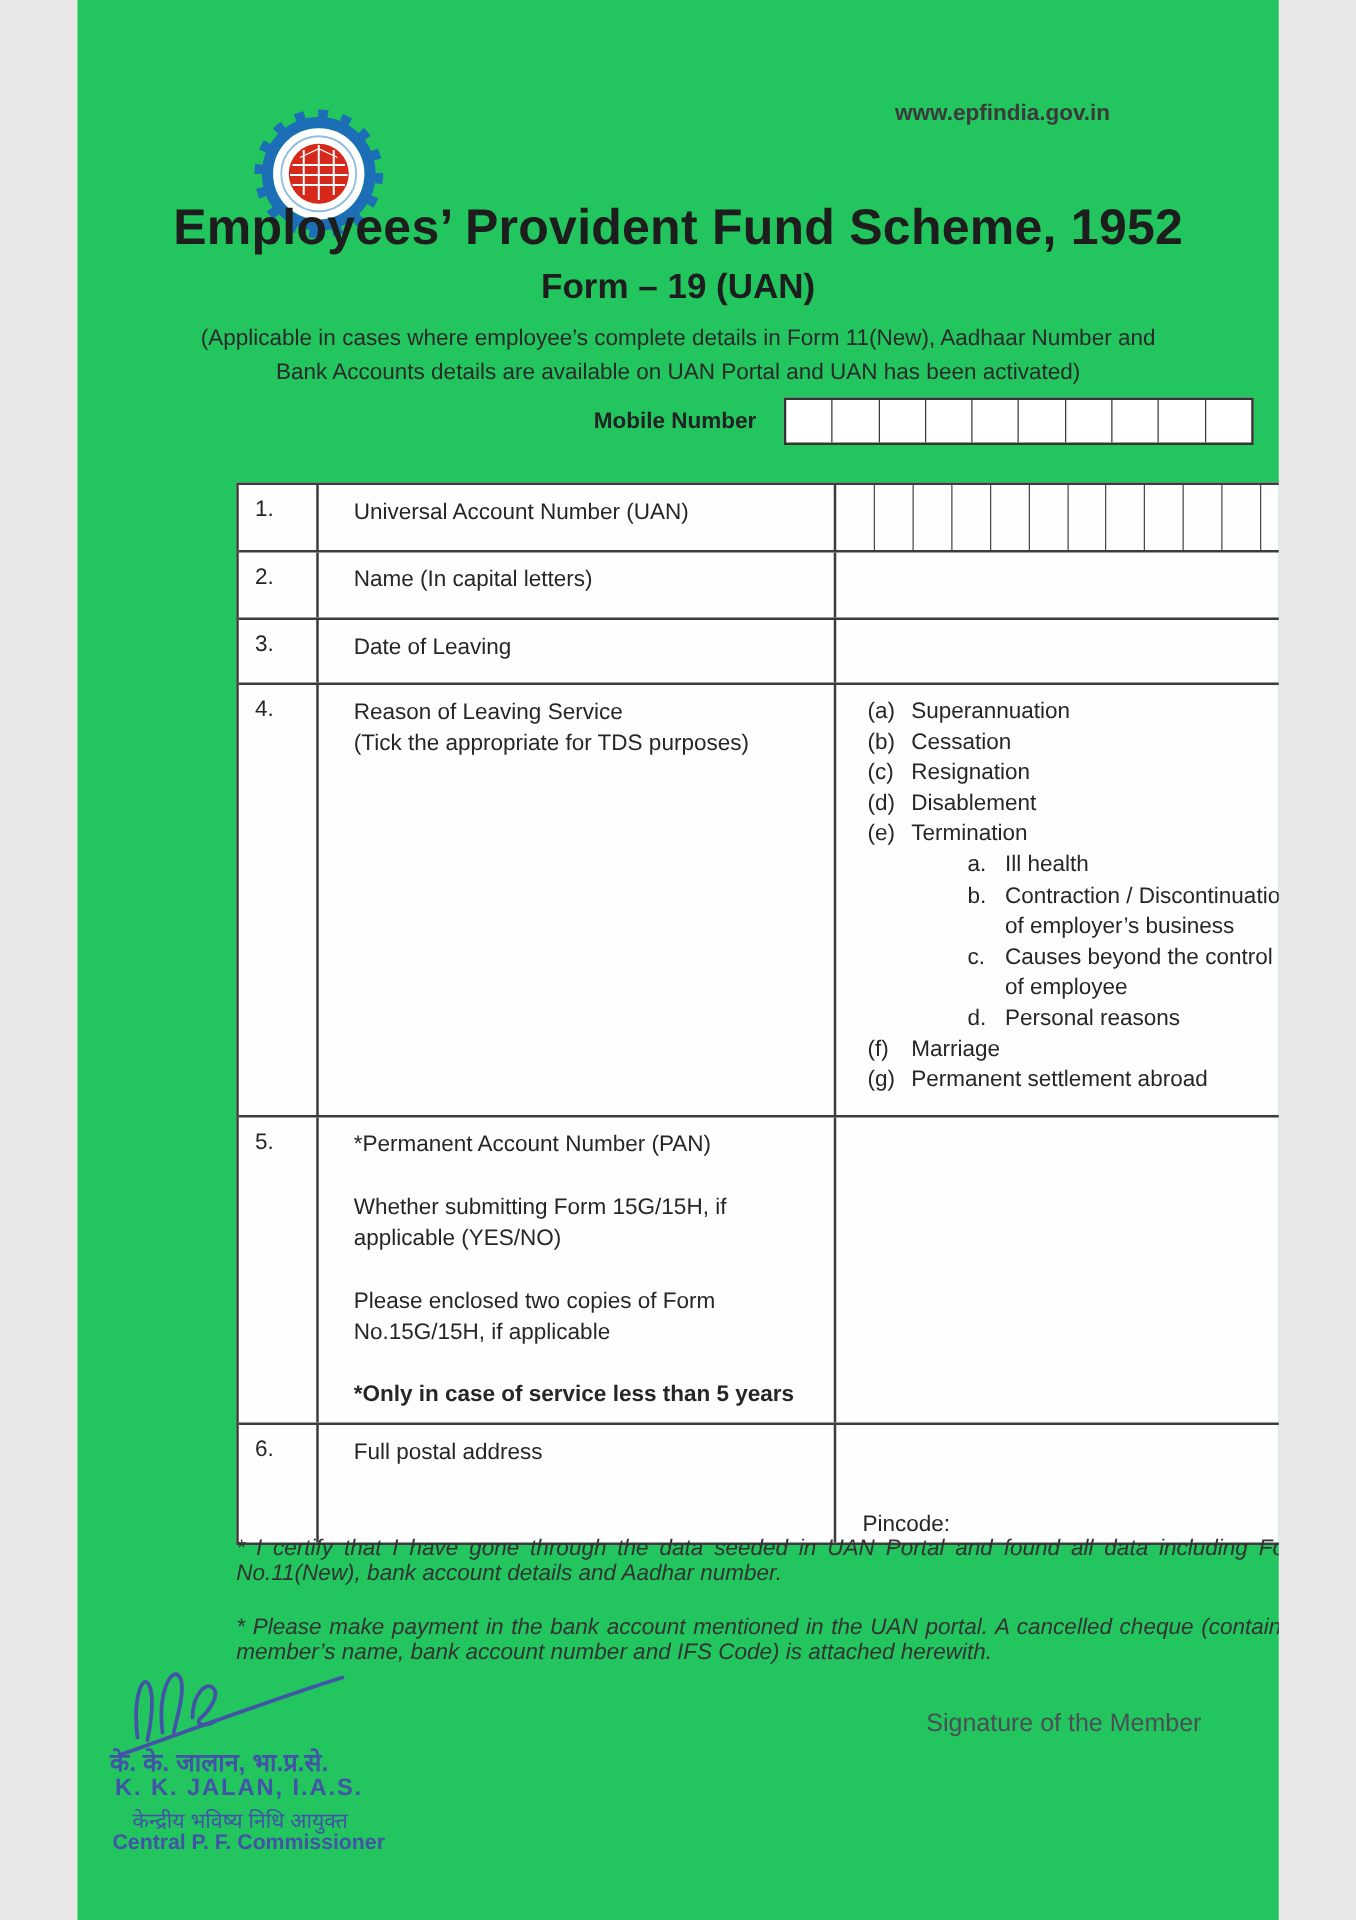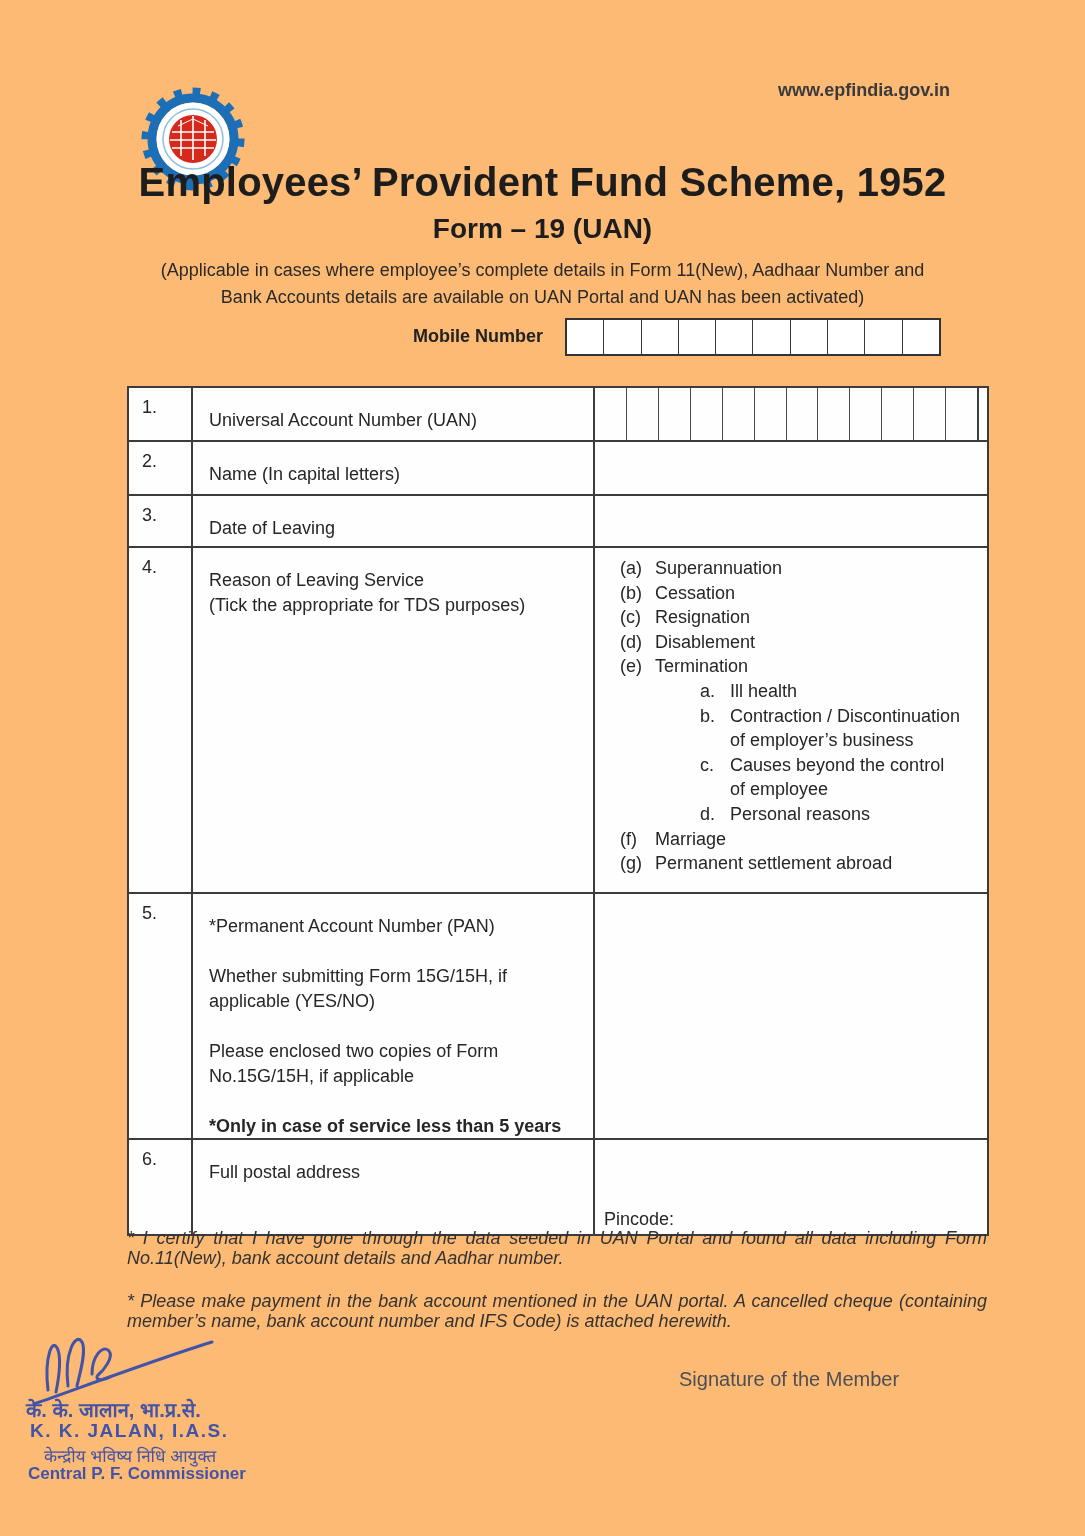--- a/index.html
+++ b/index.html
@@ -1,57 +1,57 @@
 <!DOCTYPE html>
 <html><head>
 <meta charset="utf-8">
 <style>
   html,body{margin:0;padding:0;background:#e8e8e8;}
   .page{
-    position:relative;width:1085px;height:1536px;margin:0 auto;
-    background:#fdba74;color:#262626;
+    position:relative;width:961px;height:1536px;margin:0 auto;
+    background:#22c55e;color:#262626;
     font-family:"Liberation Sans","DejaVu Sans",sans-serif;
     overflow:hidden;
   }
   
   .url{position:absolute;top:80px;right:135px;font-size:18px;font-weight:bold;color:#3a3a3a;}
   .logo{position:absolute;left:140px;top:84px;}
   .title{position:absolute;top:160px;left:0;width:100%;text-align:center;font-size:40px;font-weight:bold;color:#1d1d1d;letter-spacing:.2px;}
   .subtitle{position:absolute;top:213px;left:0;width:100%;text-align:center;font-size:28px;font-weight:bold;color:#1d1d1d;}
   .applic{position:absolute;top:257px;left:0;width:100%;text-align:center;font-size:18px;line-height:27px;color:#2a2a2a;}
   
   .mobile-row{position:absolute;top:318px;left:0;width:100%;}
   .mobile-label{position:absolute;left:413px;top:8px;font-size:18px;font-weight:bold;color:#222;}
   .mobile-boxes{position:absolute;left:565px;top:0;width:372px;height:34px;border:2px solid #333;display:flex;background:#fff;}
   .mobile-boxes .box-cell{flex:1;border-right:1.6px solid #3a3a3a;}
   .mobile-boxes .box-cell:last-child{border-right:none;}
   
   .ftable{position:absolute;left:127px;top:386px;width:858px;border:2px solid #3c3c3c;background:#fefefe;}
   .frow{display:flex;border-top:2px solid #3c3c3c;}
   .frow:first-child{border-top:none;}
   .c-no{width:64px;flex:0 0 64px;border-right:2px solid #3c3c3c;padding:9px 0 0 13px;box-sizing:border-box;font-size:18px;}
-  .c-label{width:402px;flex:0 0 402px;border-right:2px solid #3c3c3c;padding:20px 14px 0 16px;box-sizing:border-box;font-size:18px;line-height:25px;}
+  .c-label{width:402px;flex:0 0 402px;border-right:2px solid #3c3c3c;padding:9px 14px 0 16px;box-sizing:border-box;font-size:18px;line-height:25px;margin-left:12px;}
   .c-value{flex:1;position:relative;box-sizing:border-box;font-size:18px;}
   .r1{height:52px;} .r2{height:52px;} .r3{height:50px;}
   .r4{height:344px;} .r5{height:244px;} .r6{height:94px;}
   .uan-boxes{position:absolute;left:0;top:0;bottom:0;width:calc(100% - 8px);display:flex;border-right:2px solid #3c3c3c;box-sizing:border-box;}
   .uan-boxes .box-cell{flex:1;border-right:1.6px solid #4a4a4a;}
   .uan-boxes .box-cell:last-child{border-right:none;}
   
   .options{padding:8px 6px 0 25px;line-height:24.6px;}
   .option{display:flex;gap:11px;}
   .okey{flex:0 0 24px;}
   .sub-options{margin-left:80px;}
   .sub-option{display:flex;gap:12px;}
   .skey{flex:0 0 18px;}
   .stext{width:232px;}
   
   .c-label p{margin:0 0 25px 0;line-height:25px;}
   .c-label p.bold{font-weight:bold;margin-bottom:0;}
-  .pincode-cell{display:flex;flex-direction:column;justify-content:flex-end;padding:0 0 4px 9px;}
+  .pincode-cell{display:flex;flex-direction:column;justify-content:flex-end;padding:0 0 4px 9px;margin-left:12px;}
   
   .note{position:absolute;left:127px;width:860px;font-size:18px;line-height:20px;font-style:italic;color:#333;text-align:justify;font-family:"Liberation Sans","DejaVu Sans",sans-serif;}
   .note1{top:1228px;}
   .note2{top:1291px;}
   
   .stamp{position:absolute;left:22px;top:1330px;color:#4253a8;}
   .sig-svg{position:absolute;left:8px;top:0;}
   .stamp .hin1{position:absolute;left:4px;top:66px;width:240px;font-size:20px;font-weight:bold;white-space:nowrap;}
   .stamp .eng1{position:absolute;left:8px;top:90px;width:240px;font-size:19px;font-weight:bold;letter-spacing:1.5px;white-space:nowrap;}
   .stamp .hin2{position:absolute;left:22px;top:114px;width:240px;font-size:17px;white-space:nowrap;}

